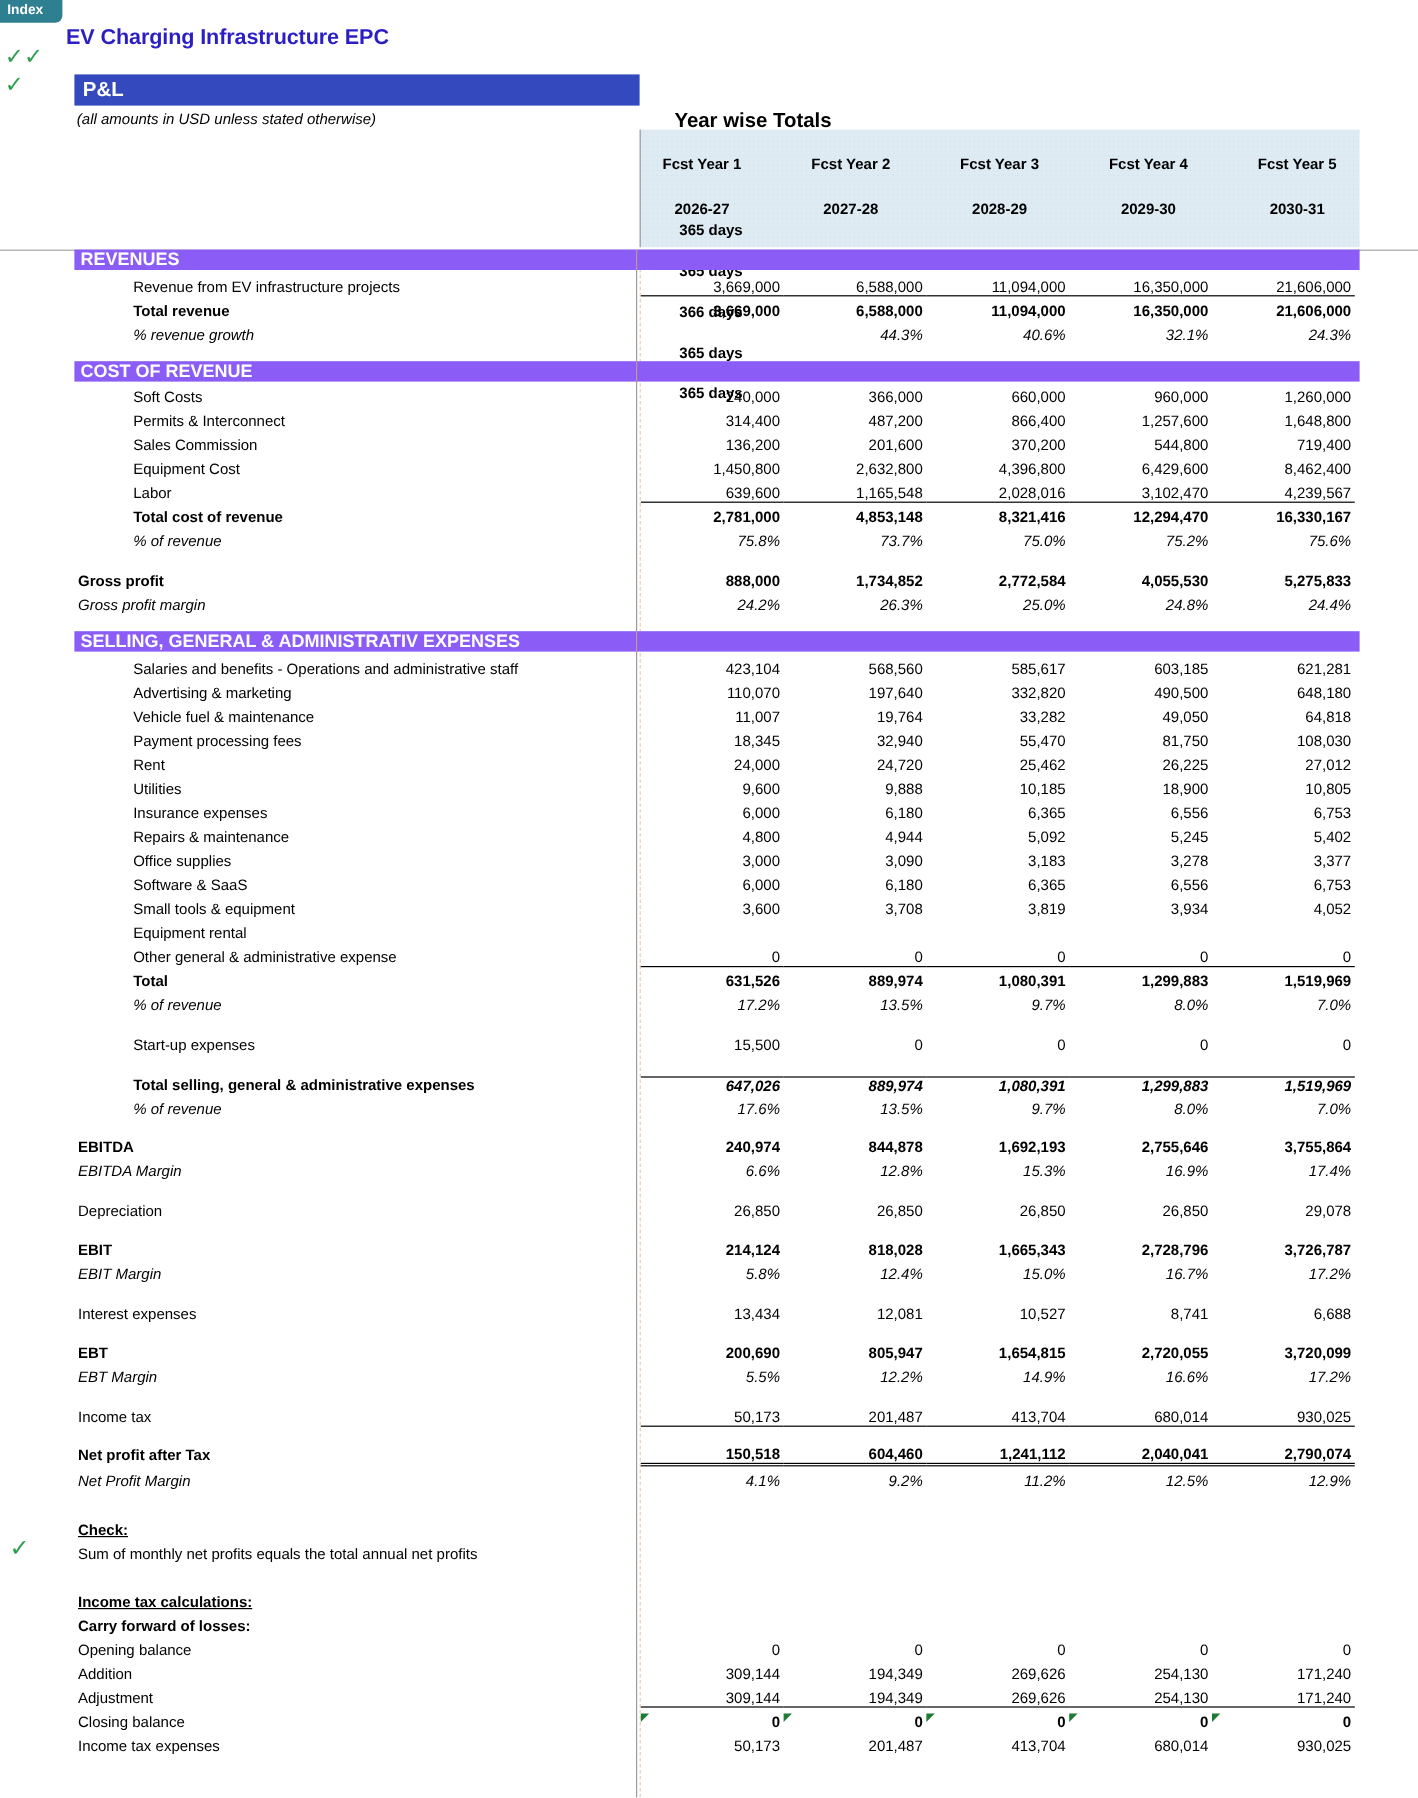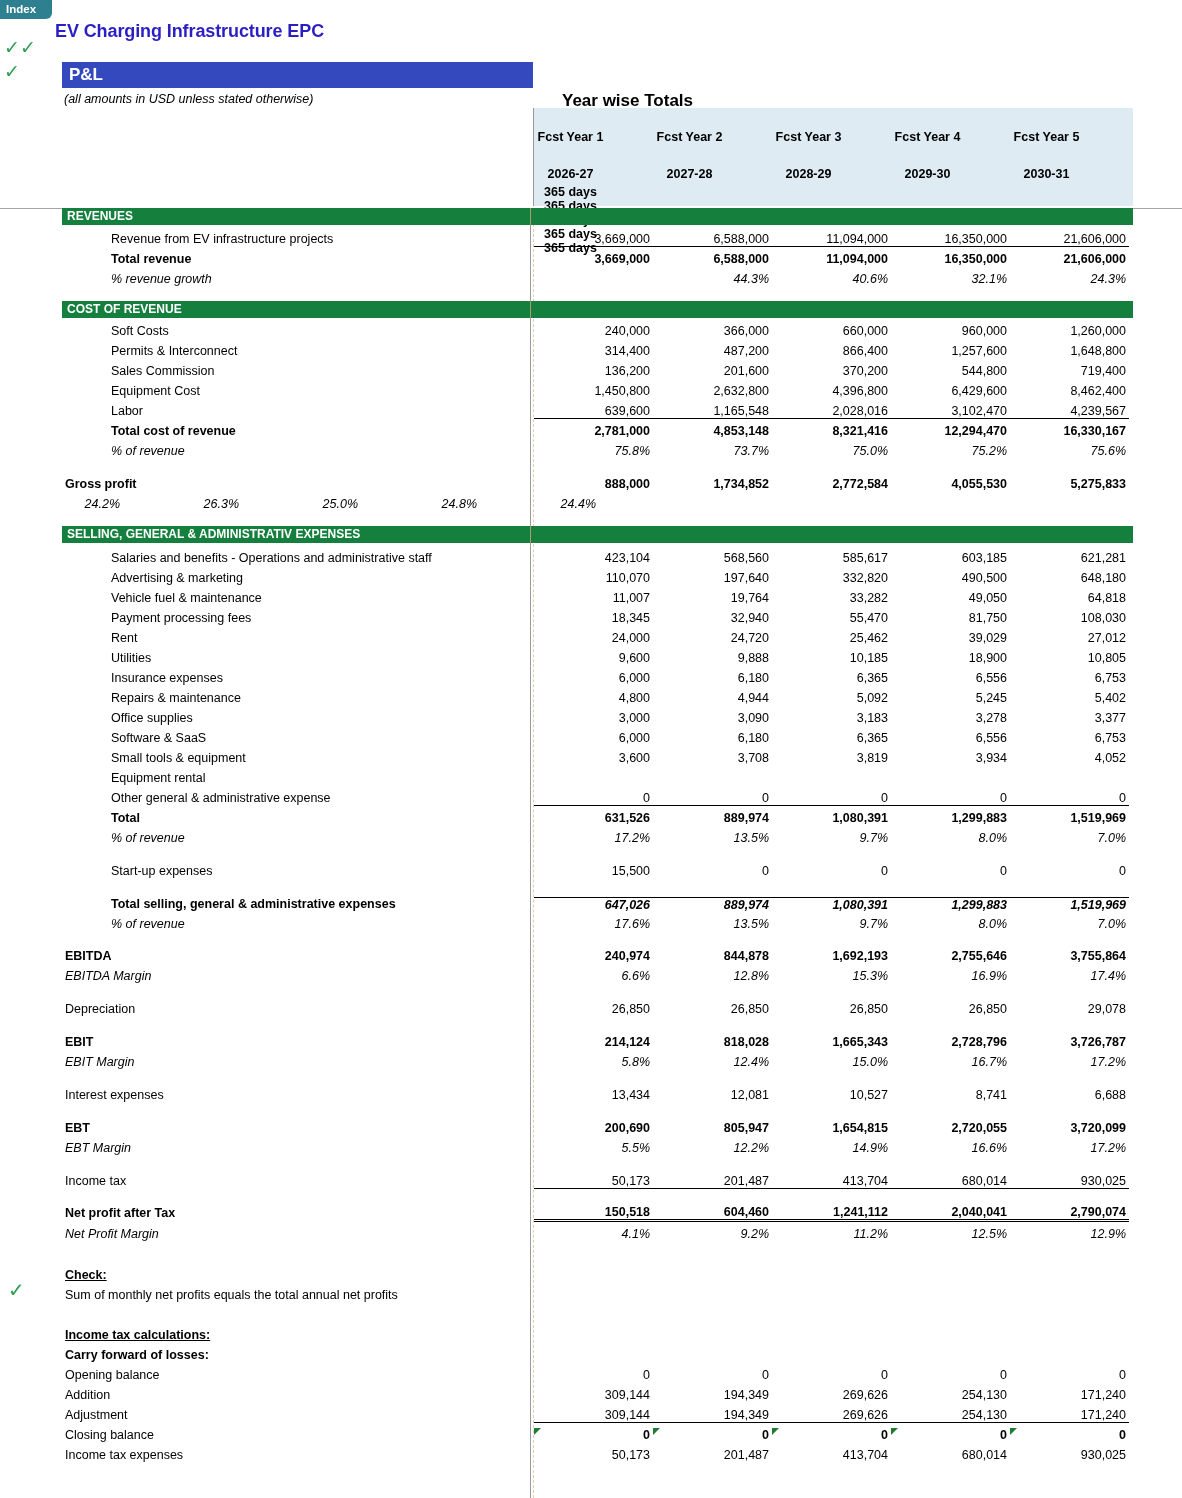--- a/index.html
+++ b/index.html
@@ -79,23 +79,24 @@
     left: 533px; top: 108px;
     width: 600px; height: 98px;
     background: #DEEBF3;
     background-image:
       radial-gradient(#c9dde8 0.6px, transparent 0.6px);
     background-size: 4px 4px;
     border-left: 1px solid #9a9a9a;
   }
   .hdr-row {
     position: absolute;
-    left: 511px;
+    left: 533px;
     width: 600px;
     display: flex;
+    gap: 20px;
   }
   .hdr-row > div {
     width: 119px;
     text-align: center;
     font-weight: bold;
     font-size: 12.5px;
   }
   .hdr-years { top: 130px; }
   .hdr-fy    { top: 167px; align-items: flex-end; }
   .hdr-days  { top: 185px; flex-direction: column; }
@@ -161,24 +162,24 @@
   .cells.topline  .cell { border-top: 1.4px solid #000; font-style: italic; }
   .cells.botline  .cell { border-bottom: 1.4px solid #000; }
   .cells.dblline  .cell { border-bottom: 3px double #000; }
 
   
   .sec {
     position: absolute;
     left: 62px;
     width: 1071px;
     height: 17px;
-    background: #15803d;
+    background: #8b5cf6;
     color: #ffffff;
     font-weight: bold;
-    font-size: 12px;
+    font-size: 15px;
     line-height: 17px;
     padding-left: 5px;
     white-space: nowrap;
   }
   .sec::after {
     content: "";
     position: absolute;
     left: 468px; top: 0; bottom: 0;
     width: 1px;
     background: #cfa37a;
@@ -359,20 +360,21 @@
   <div class="cells">
     <div class="cell b">888,000</div>
     <div class="cell b">1,734,852</div>
     <div class="cell b">2,772,584</div>
     <div class="cell b">4,055,530</div>
     <div class="cell b">5,275,833</div>
   </div>
 </div>
 
 <div class="row" style="top:494px">
+  <div class="label it">Gross profit margin</div>
   <div class="cells">
     <div class="cell it">24.2%</div>
     <div class="cell it">26.3%</div>
     <div class="cell it">25.0%</div>
     <div class="cell it">24.8%</div>
     <div class="cell it">24.4%</div>
   </div>
 </div>
 
 <div class="sec" style="top:526px">SELLING, GENERAL &amp; ADMINISTRATIV EXPENSES</div>
@@ -420,21 +422,21 @@
     <div class="cell">108,030</div>
   </div>
 </div>
 
 <div class="row" style="top:628px">
   <div class="label ind">Rent</div>
   <div class="cells">
     <div class="cell">24,000</div>
     <div class="cell">24,720</div>
     <div class="cell">25,462</div>
-    <div class="cell">39,029</div>
+    <div class="cell">26,225</div>
     <div class="cell">27,012</div>
   </div>
 </div>
 
 <div class="row" style="top:648px">
   <div class="label ind">Utilities</div>
   <div class="cells">
     <div class="cell">9,600</div>
     <div class="cell">9,888</div>
     <div class="cell">10,185</div>

